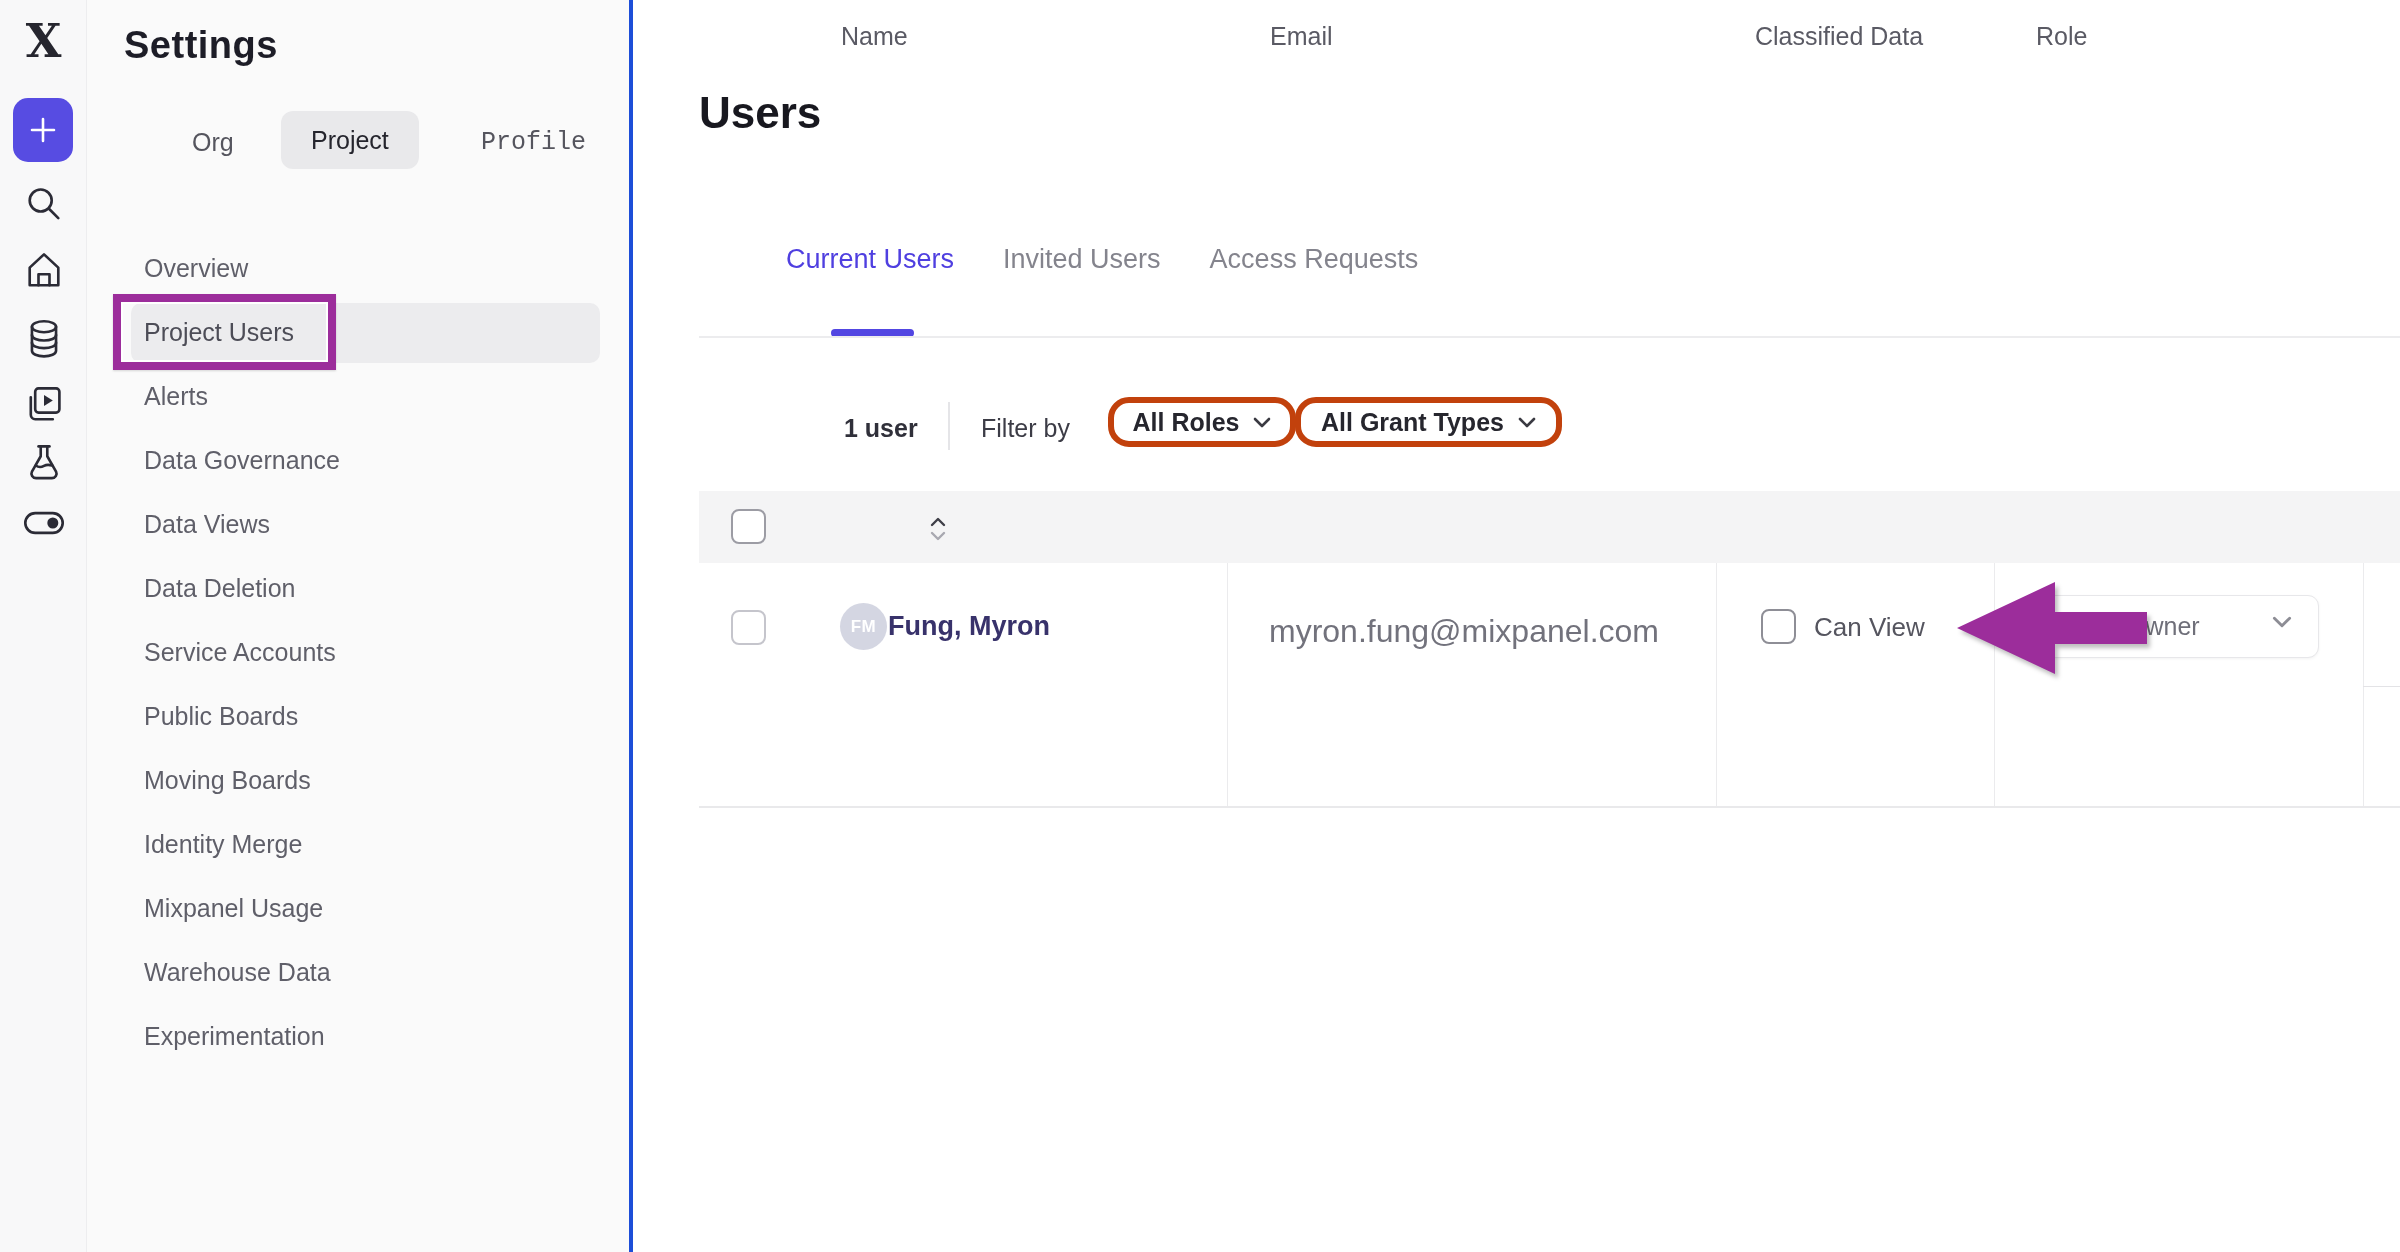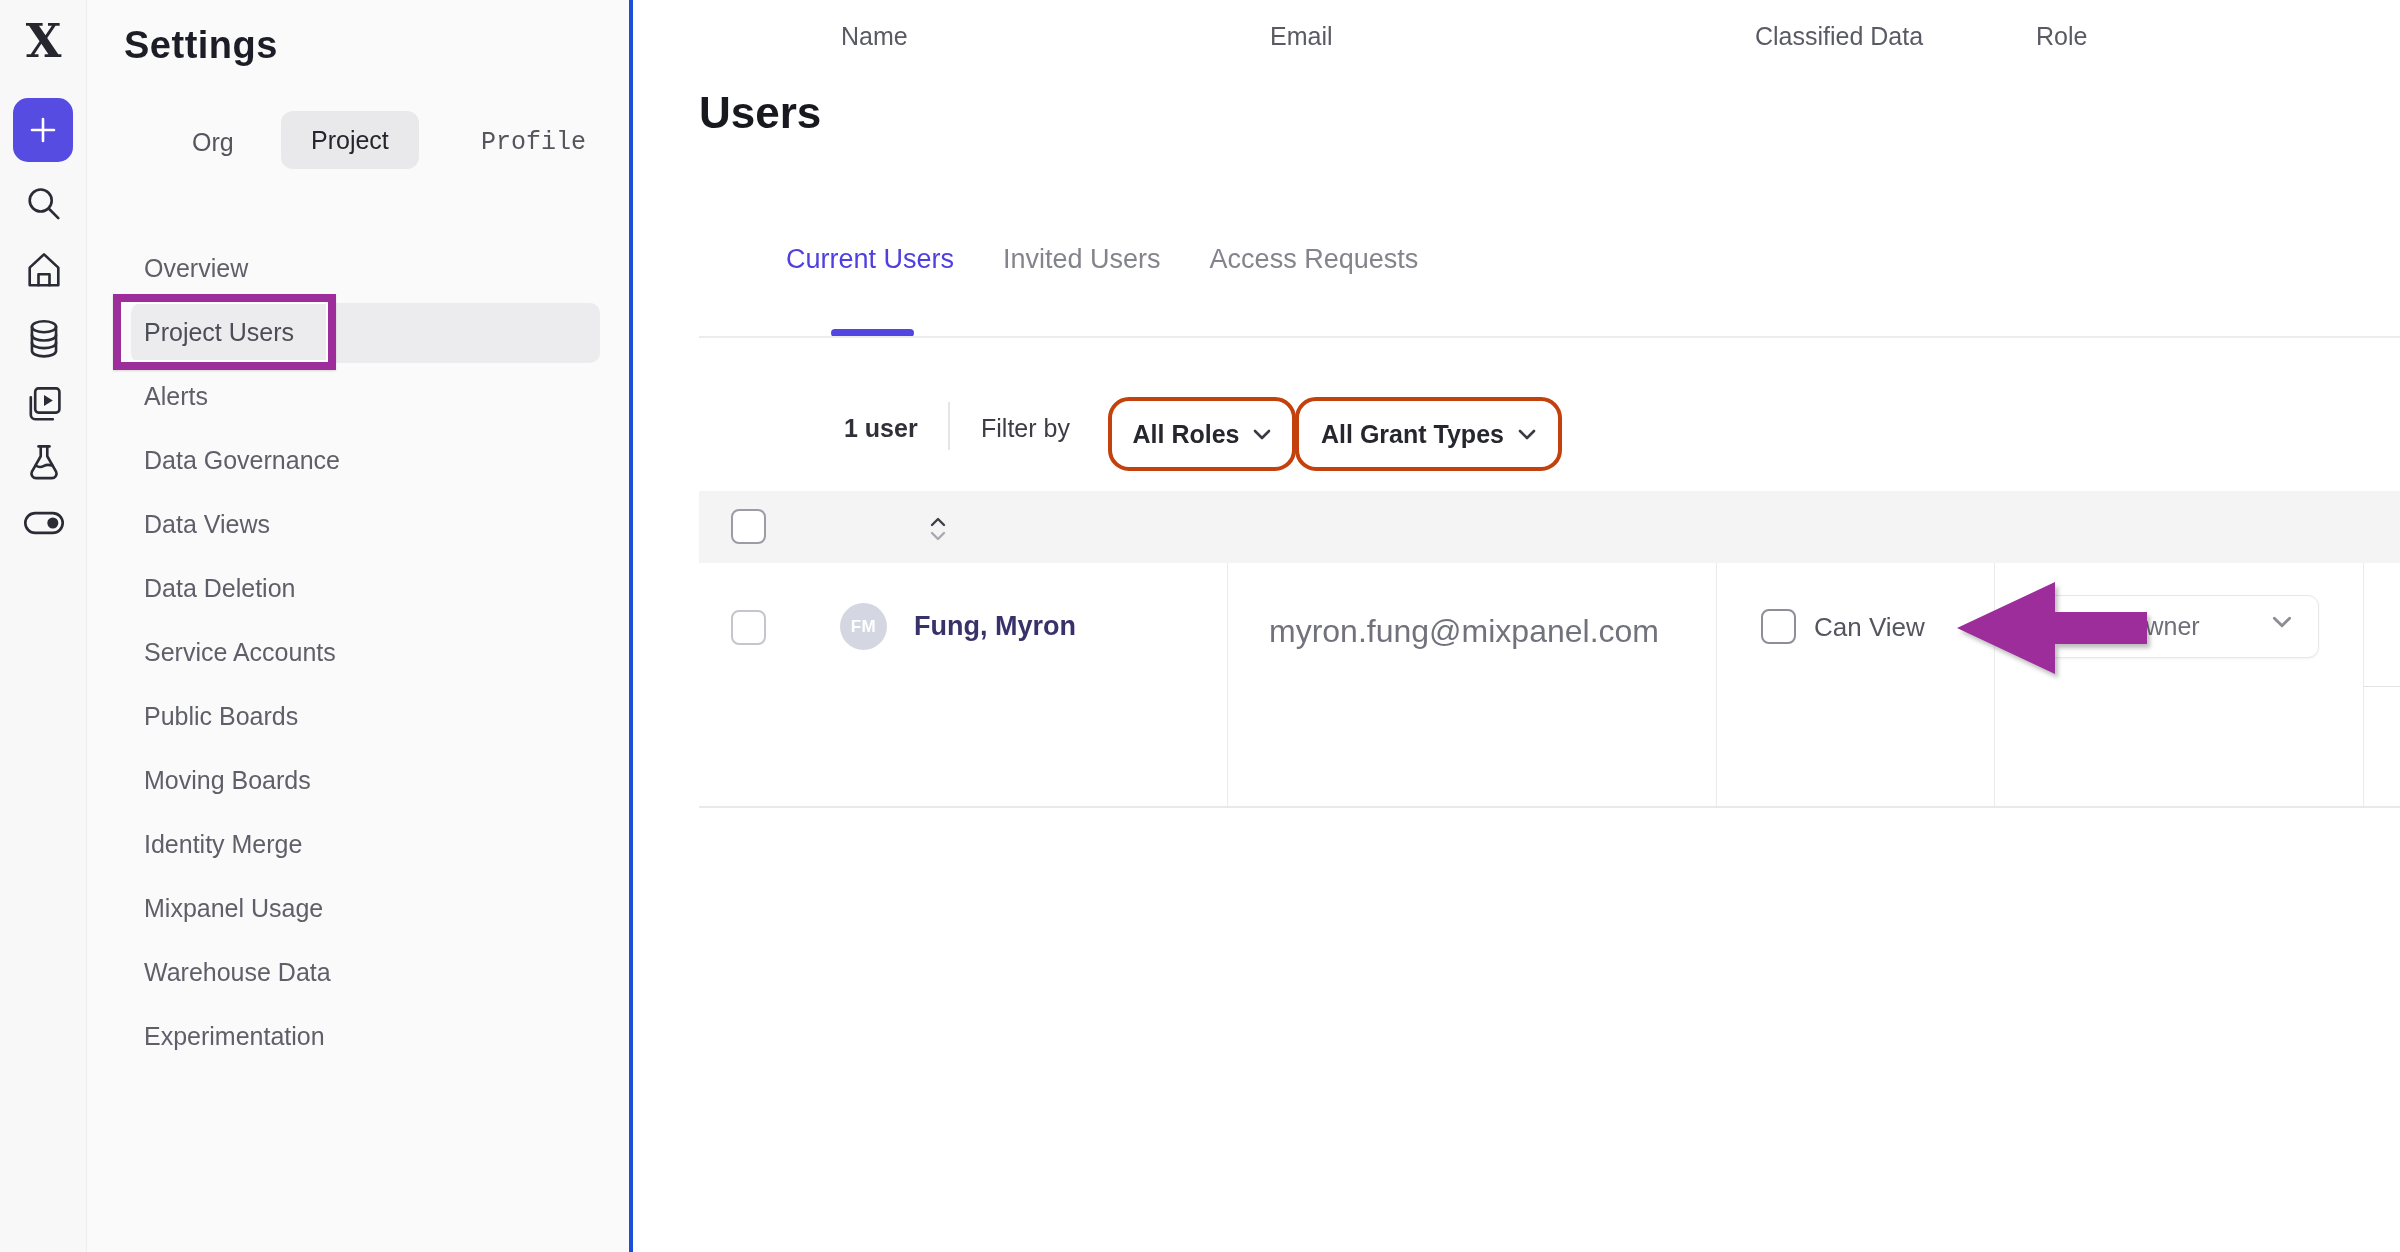--- a/index.html
+++ b/index.html
@@ -35,40 +35,40 @@
   .page-title { position:absolute; left:66px; top:88px; font-size:44px; font-weight:700; color:#18181f; }
   .tabs { position:absolute; left:153px; top:244px; display:flex; gap:49px; }
   .tab { font-size:27px; color:#84848d; cursor:pointer; white-space:nowrap; }
   .tab.active { color:#4f3fe0; }
   .tab-underline { position:absolute; left:198px; top:329px; width:83px; height:8px; border-radius:5px; background:#5246e2; }
   .tabs-divider { position:absolute; left:66px; right:0; top:336px; height:2px; background:#ececee; }
 
   .count-label { position:absolute; left:211px; top:409px; height:38px; line-height:38px; font-size:25px; font-weight:600; color:#30303a; }
   .toolbar-sep { position:absolute; left:315px; top:402px; width:2px; height:48px; background:#e5e5e8; }
   .filterby-label { position:absolute; left:348px; top:409px; height:38px; line-height:38px; font-size:25px; font-weight:500; color:#3c3c46; }
-  .filter-pill { position:absolute; top:397px; height:74px; border:4px solid #c2410c; border-radius:21px; background:#fff;
+  .filter-pill { position:absolute; top:397px; height:50px; border:6px solid #c2410c; border-radius:21px; background:#fff;
                  display:flex; align-items:center; justify-content:center; gap:14px; font-size:25px; font-weight:600; color:#26262e; cursor:pointer; }
   .pill-roles { left:475px; width:188px; }
   .pill-grants { left:662px; width:267px; }
   .chev svg { stroke:#3a3a42; fill:none; stroke-width:2.6; stroke-linecap:round; stroke-linejoin:round; display:block; }
 
   .thead { position:absolute; left:66px; top:491px; width:1701px; height:72px; background:#f4f4f5; }
   .th { position:absolute; top:0; height:72px; line-height:72px; font-size:25px; color:#5a5a64; }
   .checkbox { border-radius:8px; background:#fff; cursor:pointer; }
   .cb-header { position:absolute; left:98px; top:509px; width:35px; height:35px; border:2px solid #9c9ca4; }
   .sort-icon { position:absolute; left:295px; top:516px; width:20px; height:24px; }
 
   .col-sep { position:absolute; top:563px; width:1px; height:244px; background:#ebebed; }
   .row-bottom { position:absolute; left:66px; right:0; top:806px; height:2px; background:#e9e9eb; }
   .extra-line { position:absolute; left:1730px; width:37px; top:686px; height:1px; background:#e3e3e6; }
 
   .cb-row { position:absolute; left:98px; top:610px; width:35px; height:35px; border:2px solid #c5c5cc; }
   .avatar { position:absolute; left:207px; top:603px; width:47px; height:47px; border-radius:50%; background:#d4d6e2;
             color:#ffffff; font-size:17px; font-weight:700; display:flex; align-items:center; justify-content:center; letter-spacing:.5px; }
-  .user-name { position:absolute; left:281px; top:611px; font-size:27px; font-weight:600; color:#38326b; cursor:pointer; }
+  .user-name { position:absolute; left:255px; top:611px; font-size:27px; font-weight:600; color:#38326b; cursor:pointer; }
   .user-email { position:absolute; left:636px; top:613px; font-size:32px; color:#72727c; }
   .cb-classified { position:absolute; left:1128px; top:609px; width:35px; height:35px; border:2px solid #8e8e96; }
   .classified-label { position:absolute; left:1181px; top:612px; font-size:26px; color:#55555f; }
 
   .role-select { position:absolute; left:1408px; top:595px; width:278px; height:63px; background:#fff; border:1px solid #e7e7ea;
                  border-radius:11px; box-shadow:0 1px 3px rgba(0,0,0,.05); display:flex; align-items:center; cursor:pointer; z-index:1; }
   .role-value { margin-left:58px; font-size:25px; color:#6f6f79; display:flex; align-items:center; gap:10px; }
   .role-value .dot { width:16px; height:16px; border:2px solid #9a9aa2; border-radius:50%; display:inline-block; }
   .role-select .chev { position:absolute; right:26px; top:20px; }
 

